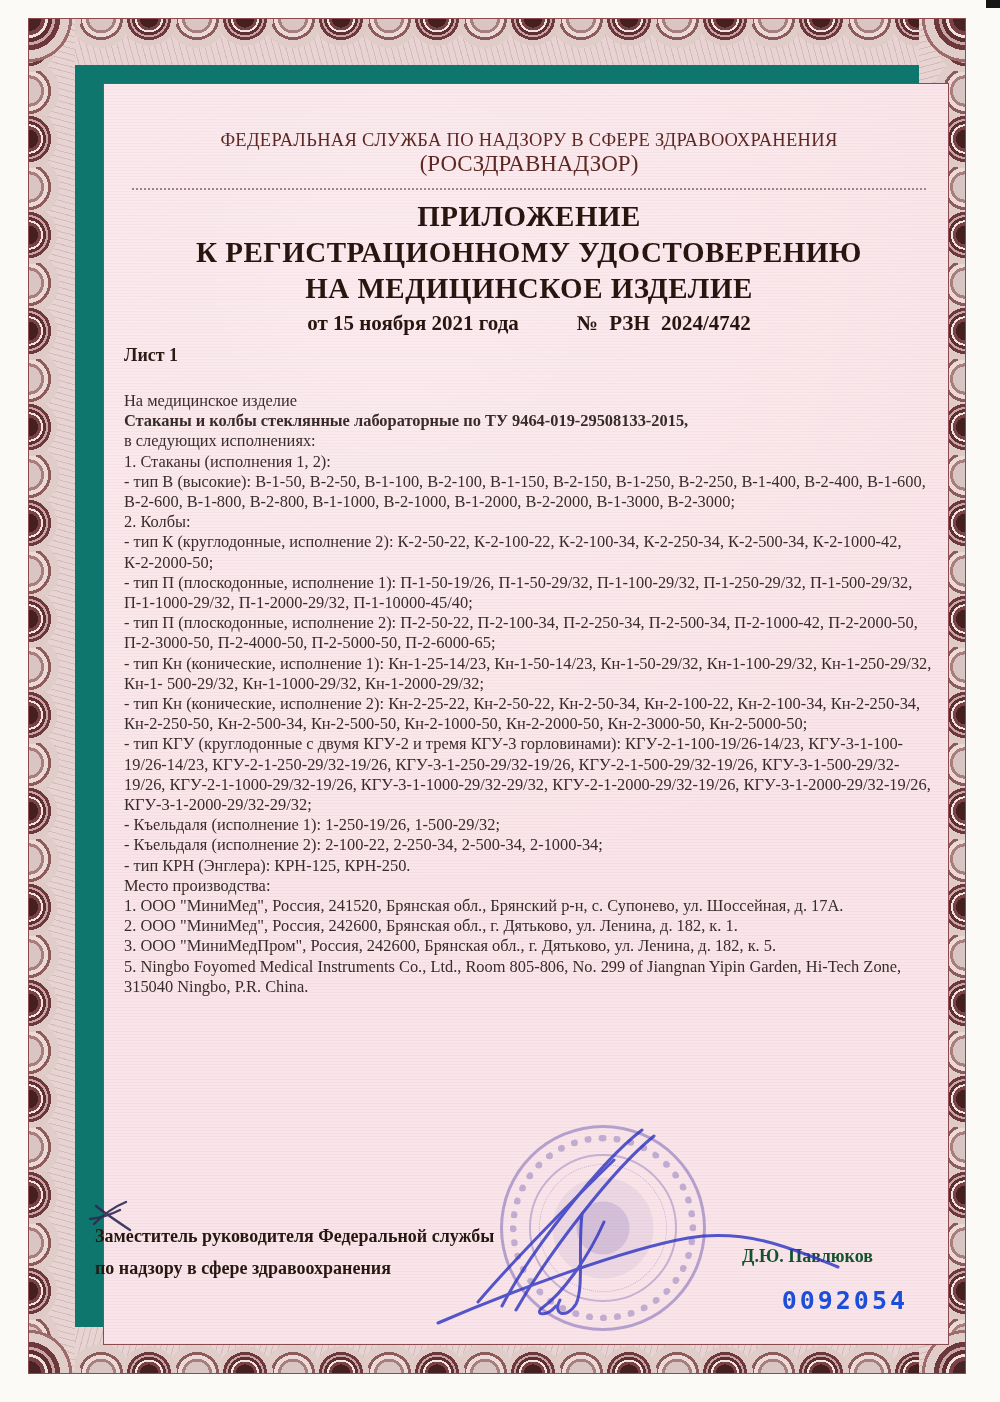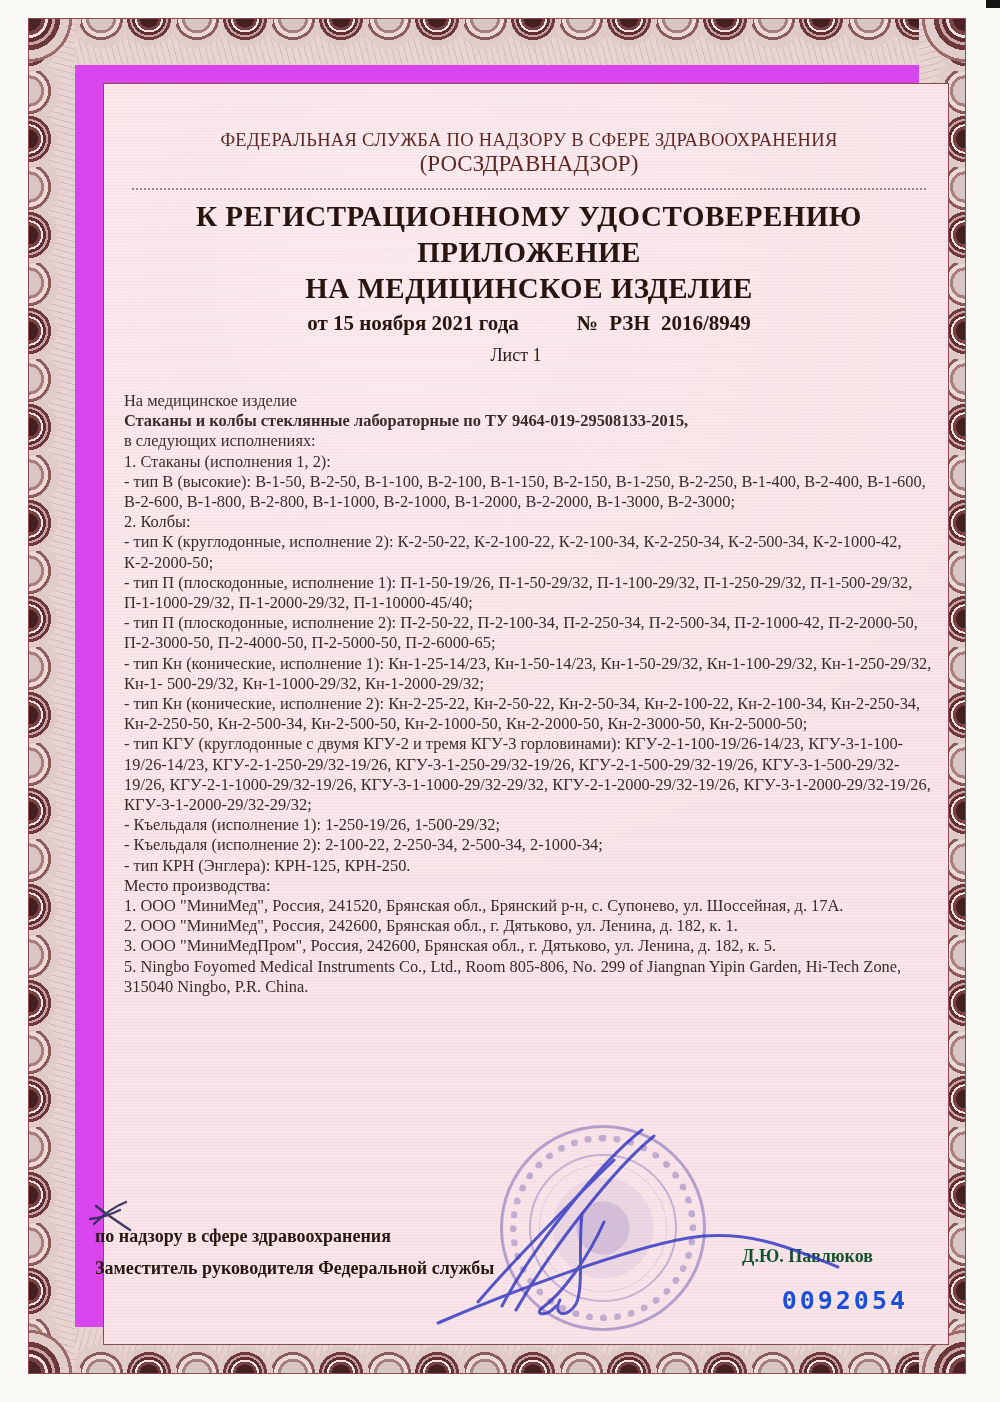--- a/index.html
+++ b/index.html
@@ -4,21 +4,21 @@
 <style>
   html,body{margin:0;padding:0}
   body{
     width:1000px;height:1402px;position:relative;overflow:hidden;
     background:#fbfaf7;
     font-family:"Liberation Serif", serif;
   }
   
   #frame{
     position:absolute;left:28px;top:18px;width:938px;height:1356px;
-    background:#d946ef;border:1px solid #8a4a4e;box-sizing:border-box;
+    background:#0f766e;border:1px solid #8a4a4e;box-sizing:border-box;
   }
   .strip{position:absolute;pointer-events:none}
   .strip-top,.strip-bottom{
     left:0;width:100%;height:46px;background-color:#e7d3d1;
     background-image:
       radial-gradient(42px 40px at 24px 0px,#44201f 0 9px,#7a4244 9px 12px,#f0e4e1 12px 14px,#5f2e32 14px 17px,#c9a5a3 17px 19px,#6d383c 19px 22px,#dfcac7 22px 28px,rgba(0,0,0,0) 28px),
       radial-gradient(46px 44px at 72px 0px,#d9c5c3 0 12px,#a87e7d 12px 15px,#ead9d6 15px 19px,#8c5a58 19px 22px,#e0ccc9 22px 30px,rgba(0,0,0,0) 30px),
       repeating-linear-gradient(75deg,rgba(95,46,50,.14) 0 1px,rgba(0,0,0,0) 1px 6px);
     background-size:96px 46px,96px 46px,auto;
     background-repeat:repeat-x;
@@ -54,21 +54,21 @@
     overflow:hidden;
   }
   .inner{padding:0 14px 0 20px}
   .agency{margin:44px 0 0 0;text-align:center;color:#5d2824;font-size:18.5px;line-height:24px;letter-spacing:.3px}
   .agency2{margin:0;text-align:center;color:#5d2824;font-size:23px;line-height:23px}
   .dotted-rule{margin:13px 8px 0 8px;border-top:2px dotted #a1848b;height:0}
   .title-block{margin-top:8px}
   .title{margin:0;text-align:center;font-weight:bold;color:#28150f;font-size:29px;line-height:36px;letter-spacing:.5px}
   .date-row{display:flex;justify-content:center;align-items:baseline;gap:58px;margin-top:5px;font-weight:bold;font-size:21px;color:#28150f}
   .reg-number{word-spacing:6px}
-  .sheet{text-align:center;margin:9px 26px 0 0;font-weight:normal;font-size:18px;color:#2a1b16}
+  .sheet{text-align:left;margin:9px 26px 0 0;font-weight:bold;font-size:18px;color:#2a1b16}
   .body{margin-top:25px;font-size:16.4px;line-height:20.2px;color:#372c2b}
   .body p{margin:0}
   .product{font-weight:bold}
   
   .sig-block{position:absolute;left:95px;top:1220px;font-weight:bold;font-size:18px;line-height:32px;color:#241811}
   .sig-block p{margin:0}
   .sig-name{position:absolute;right:127px;top:1246px;font-weight:bold;font-size:18px;color:#14532d}
   
   .stamp{
     position:absolute;left:500px;top:1125px;width:200px;height:200px;border-radius:50%;
@@ -101,27 +101,27 @@
   <div class="corner tr"></div>
   <div class="corner bl"></div>
   <div class="corner br"></div>
 
   <div id="doc">
     <div class="inner">
       <p class="agency">ФЕДЕРАЛЬНАЯ СЛУЖБА ПО НАДЗОРУ В СФЕРЕ ЗДРАВООХРАНЕНИЯ</p>
       <p class="agency2">(РОСЗДРАВНАДЗОР)</p>
       <div class="dotted-rule"></div>
       <div class="title-block">
+        <p class="title">ПРИЛОЖЕНИЕ</p>
         <p class="title">К РЕГИСТРАЦИОННОМУ УДОСТОВЕРЕНИЮ</p>
-        <p class="title">ПРИЛОЖЕНИЕ</p>
         <p class="title">НА МЕДИЦИНСКОЕ ИЗДЕЛИЕ</p>
       </div>
       <div class="date-row">
         <span>от 15 ноября 2021 года</span>
-        <span class="reg-number">№ РЗН 2016/8949</span>
+        <span class="reg-number">№ РЗН 2024/4742</span>
       </div>
       <div class="sheet">Лист 1</div>
 
       <div class="body">
         <p>На медицинское изделие</p>
         <p class="product">Стаканы и колбы стеклянные лабораторные по ТУ 9464-019-29508133-2015,</p>
         <p>в следующих исполнениях:</p>
         <div>
             <p>1. Стаканы (исполнения 1, 2):</p>
             <p>- тип В (высокие): В-1-50, В-2-50, В-1-100, В-2-100, В-1-150, В-2-150, В-1-250, В-2-250, В-1-400, В-2-400, В-1-600, В-2-600, В-1-800, В-2-800, В-1-1000, В-2-1000, В-1-2000, В-2-2000, В-1-3000, В-2-3000;</p>
@@ -140,22 +140,22 @@
             <p>2. ООО "МиниМед", Россия, 242600, Брянская обл., г. Дятьково, ул. Ленина, д. 182, к. 1.</p>
             <p>3. ООО "МиниМедПром", Россия, 242600, Брянская обл., г. Дятьково, ул. Ленина, д. 182, к. 5.</p>
             <p>5. Ningbo Foyomed Medical Instruments Co., Ltd., Room 805-806, No. 299 of Jiangnan Yipin Garden, Hi-Tech Zone, 315040 Ningbo, P.R. China.</p>
           </div>
       </div>
     </div>
   </div>
 </div>
 
 <div class="sig-block">
+  <p>Заместитель руководителя Федеральной службы</p>
   <p>по надзору в сфере здравоохранения</p>
-  <p>Заместитель руководителя Федеральной службы</p>
 </div>
 <div class="sig-name">Д.Ю. Павлюков</div>
 
 <div class="stamp">
   <div class="ring-text"></div>
   <div class="inner-ring"></div>
   <div class="inner-ring2"></div>
 </div>
 
 <svg class="ink" width="1000" height="1402" viewBox="0 0 1000 1402">

